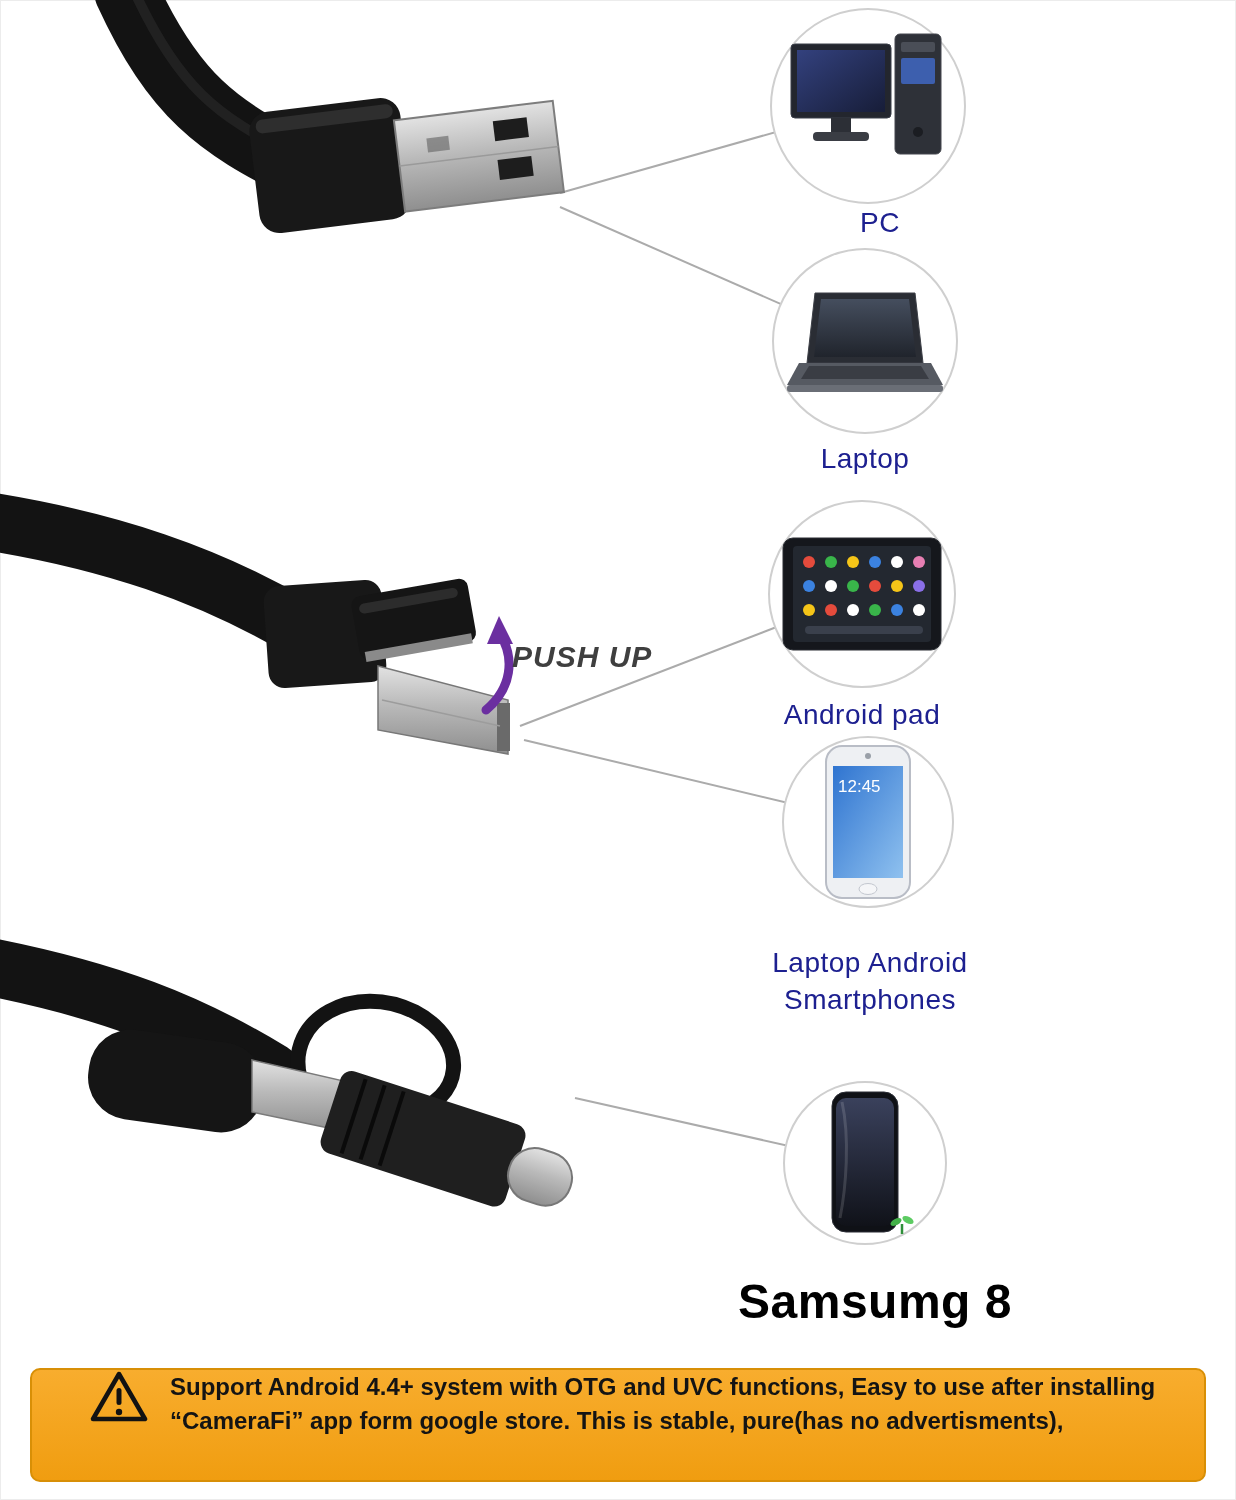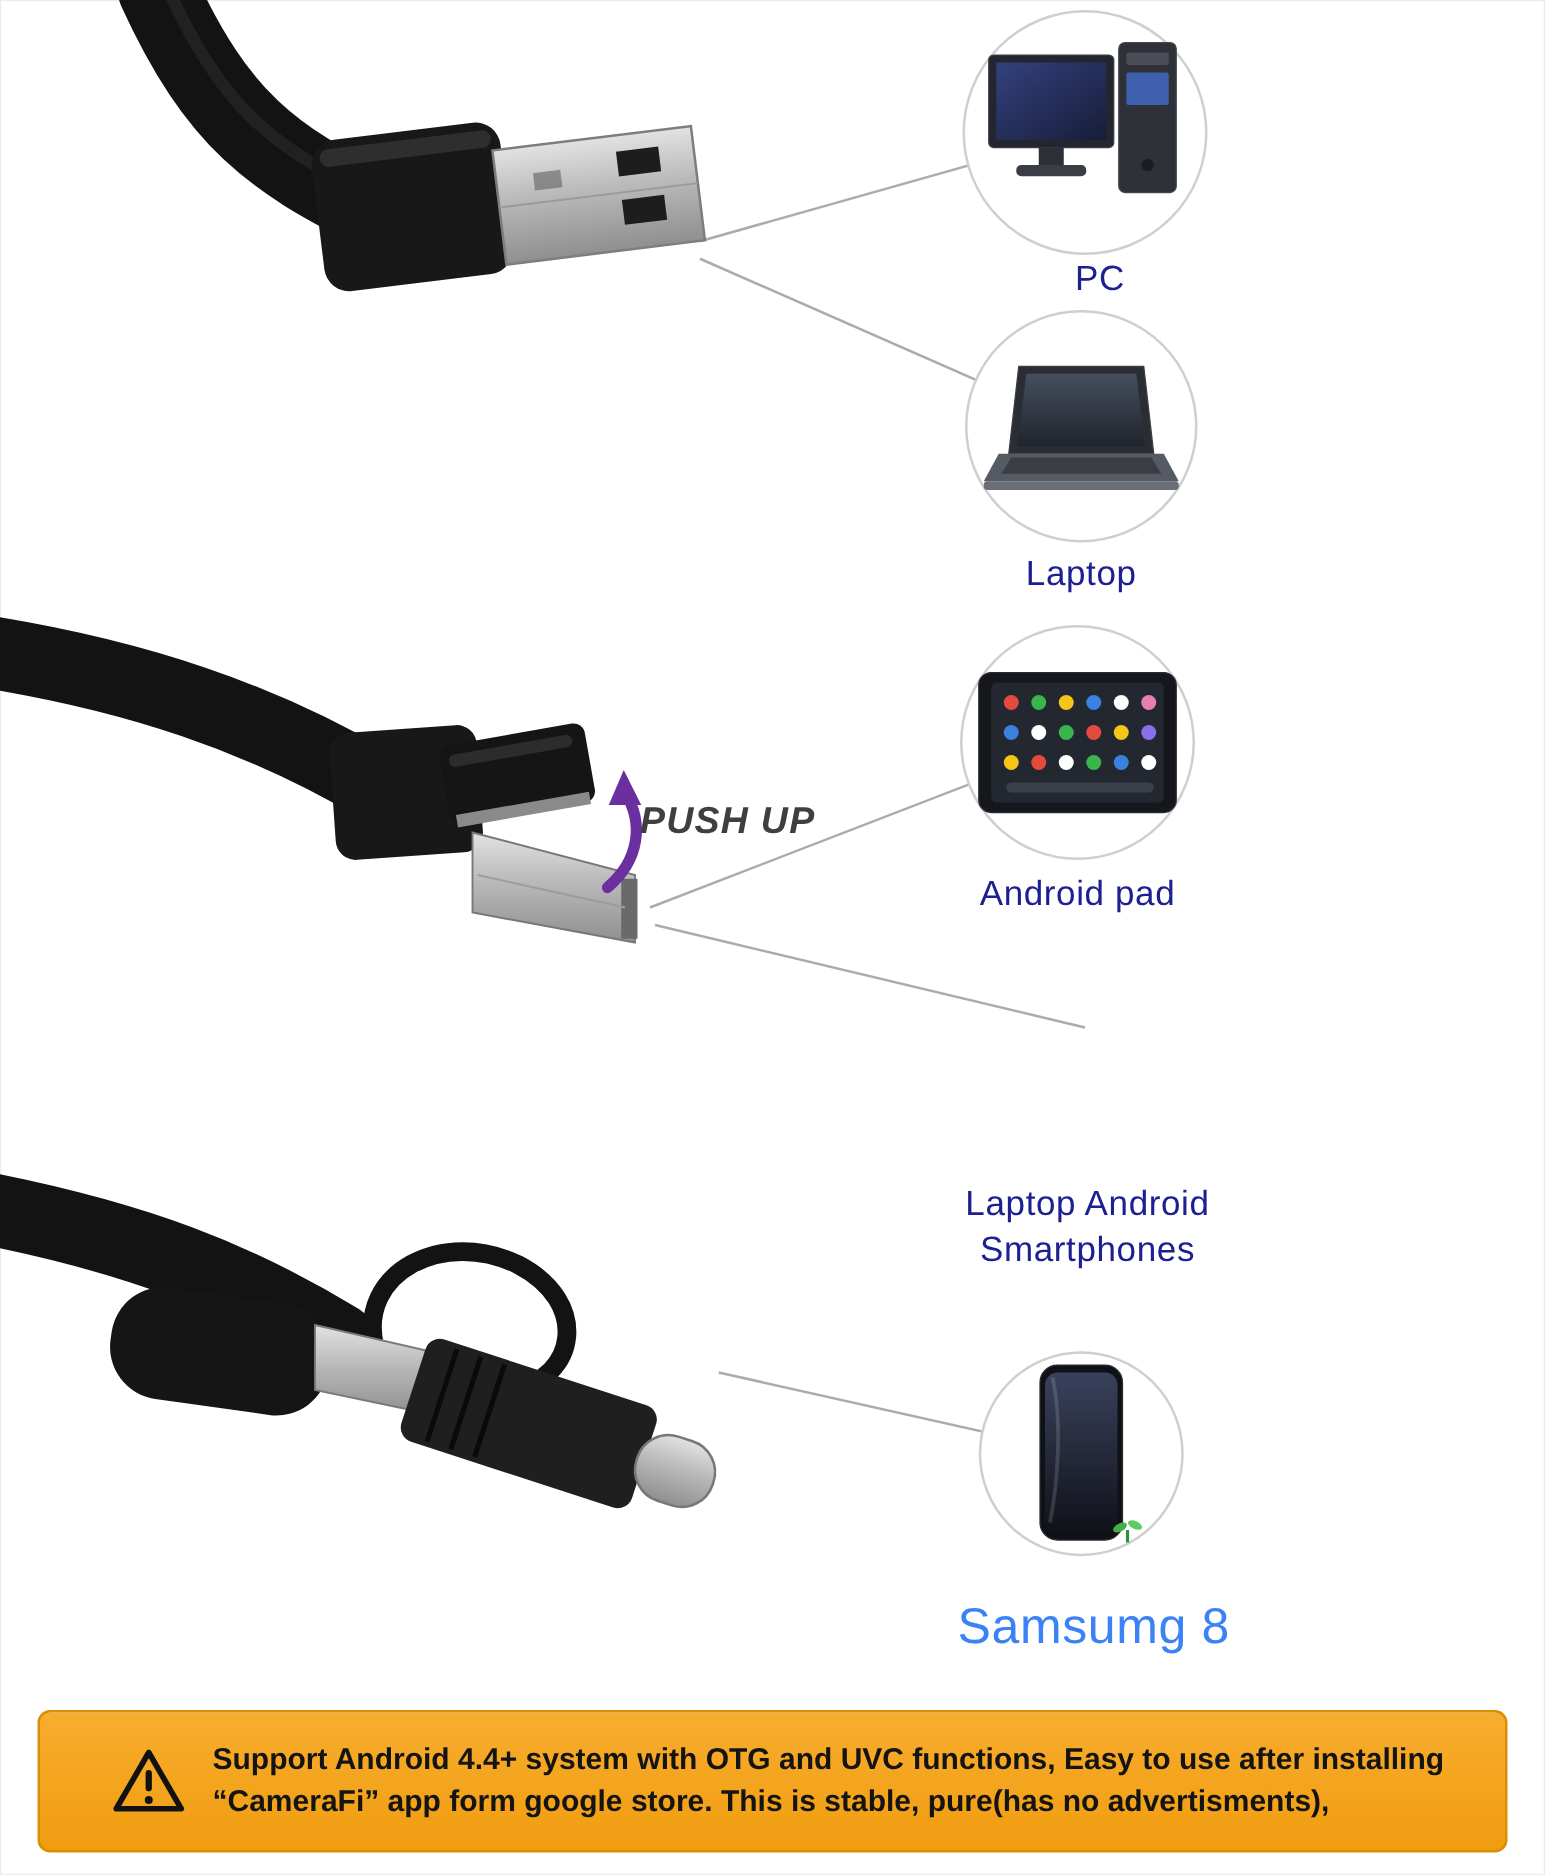--- a/index.html
+++ b/index.html
@@ -10,29 +10,29 @@
   }
   .art{position:absolute;left:0;top:0;}
   .photo-circle{
     position:absolute;border-radius:50%;border:2px solid #cfcfcf;background:#ffffff;
     display:flex;align-items:center;justify-content:center;box-sizing:border-box;
   }
   .device-label{
     position:absolute;text-align:center;color:#1d2090;font-size:28px;
     font-weight:500;letter-spacing:.5px;line-height:37px;
   }
-  .samsung-label{font-size:40px;color:#3b82f6;font-weight:400;letter-spacing:.5px;}
+  .samsung-label{font-size:48px;color:#000000;font-weight:700;letter-spacing:.5px;}
   .push-up{
     position:absolute;left:512px;top:640px;font-size:30px;font-weight:700;
     color:#3f3f3f;letter-spacing:1px;font-style:italic;
   }
   .banner{
     position:absolute;left:30px;top:1368px;width:1176px;height:114px;box-sizing:border-box;
     background:linear-gradient(#f8ad2e,#f09d10);border:2px solid #d88f06;border-radius:10px;
-    display:flex;align-items:center;
+    display:flex;align-items:flex-start;
   }
   .warning{margin:0 22px 0 58px;flex:0 0 auto;}
   .banner-text{color:#141414;font-size:24px;font-weight:700;line-height:34px;white-space:nowrap;}
 </style>
 </head>
 <body>
 
 <div class="canvas">
 
   <svg class="art" width="1236" height="1500" viewBox="0 0 1236 1500">
@@ -153,20 +153,35 @@
           <circle cx="54" cy="80" r="6" fill="#e54b3c"></circle>
         <circle cx="76" cy="80" r="6" fill="#ffffff"></circle>
           <circle cx="98" cy="80" r="6" fill="#39b54a"></circle>
         <circle cx="120" cy="80" r="6" fill="#3b82e0"></circle>
           <circle cx="142" cy="80" r="6" fill="#ffffff"></circle>
         <rect x="28" y="96" width="118" height="8" rx="4" fill="#3a404c"></rect>
       </g>
     </svg>
   </div>
 
+  <div class="photo-circle" style="left:782px;top:736px;width:172px;height:172px;">
+    <svg width="120" height="160" viewBox="0 0 120 160">
+      <defs>
+        <linearGradient id="scr3" x1="0" y1="0" x2="1" y2="1">
+          <stop offset="0" stop-color="#2f74d0"></stop>
+            <stop offset="1" stop-color="#8fc1ef"></stop>
+        </linearGradient>
+      </defs>
+      <rect x="18" y="4" width="84" height="152" rx="16" fill="#eef0f3" stroke="#b9bdc6" stroke-width="2"></rect>
+      <circle cx="60" cy="14" r="3" fill="#9aa0a8"></circle>
+      <rect x="25" y="24" width="70" height="112" fill="url(#scr3)"></rect>
+      <text x="30" y="50" fill="#ffffff" font-size="17" font-family="Liberation Sans, sans-serif">12:45</text>
+      <ellipse cx="60" cy="147" rx="9" ry="5.5" fill="#f5f6f8" stroke="#c3c7cf"></ellipse>
+    </svg>
+  </div>
 
   <div class="photo-circle" style="left:783px;top:1081px;width:164px;height:164px;">
     <svg width="110" height="150" viewBox="0 0 110 150">
       <defs>
         <linearGradient id="scr4" x1="0" y1="0" x2="0" y2="1">
           <stop offset="0" stop-color="#3a415c"></stop>
             <stop offset="1" stop-color="#101219"></stop>
         </linearGradient>
       </defs>
       <rect x="22" y="4" width="66" height="140" rx="14" fill="#0f1116" stroke="#2a2d35"></rect>

